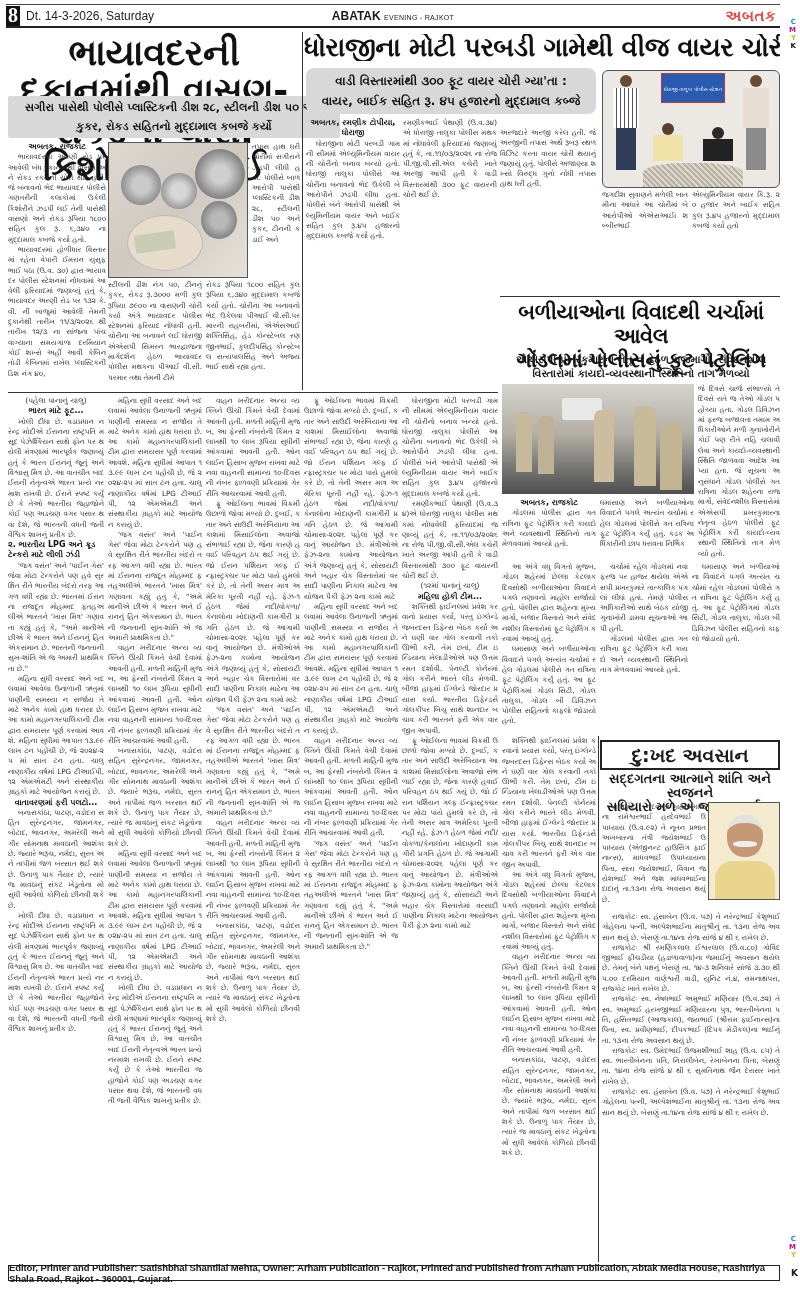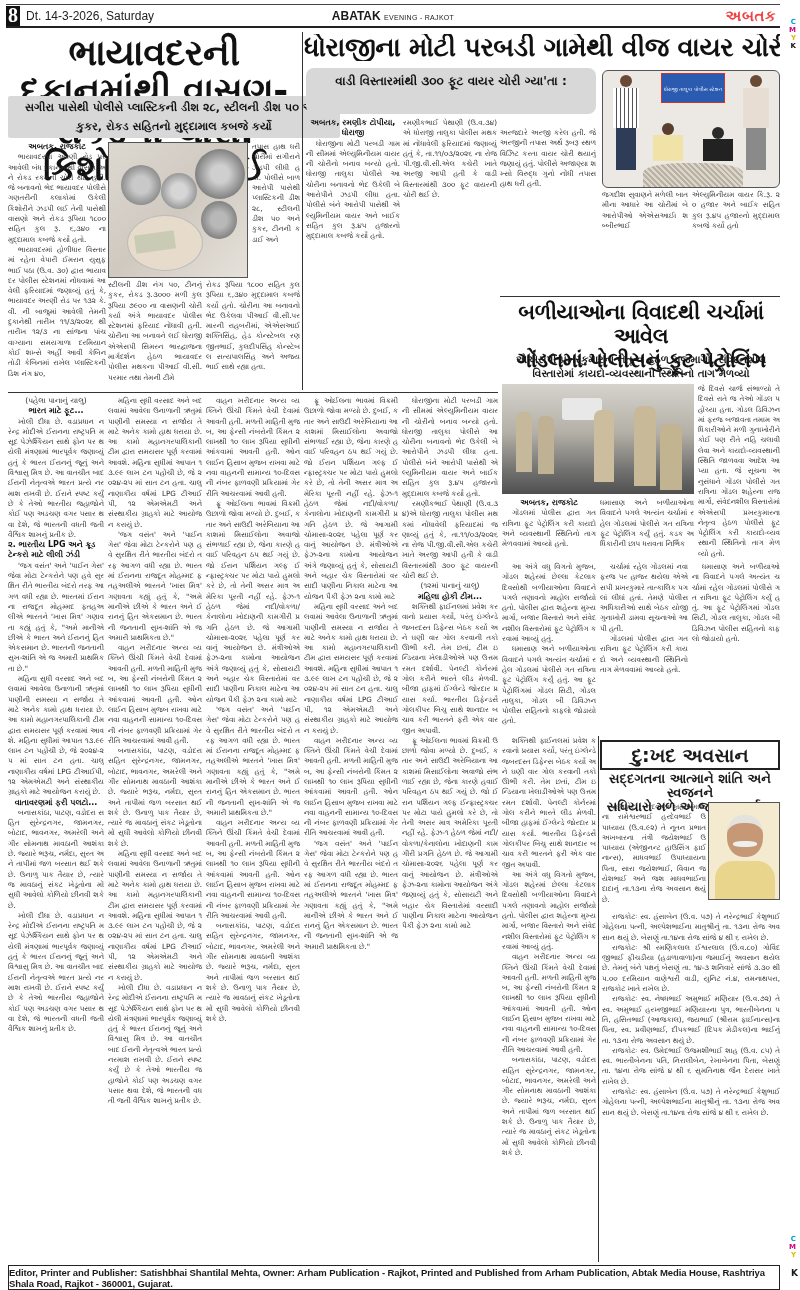--- a/index.html
+++ b/index.html
@@ -22,21 +22,21 @@
   .byline { font-weight: bold; font-size: 8px; color: #111; text-indent: 0 !important; }
   .subhead-in { font-weight: bold; font-size: 8px; text-align: center; text-indent: 0 !important; color: #111; }
   .cont { text-align: center; font-size: 7.5px; text-indent: 0 !important; }
 
   .gray-box { background: #d8d8d8; border-radius: 8px; text-align: center; font-weight: bold; color: #111; }
 
   .photo { position: absolute; border: 1px solid #555; overflow: hidden; }
   .vdiv { position: absolute; width: 1px; background: #333; }
   .hdiv { position: absolute; height: 1px; background: #333; }
 
-  .footer { position: absolute; left: 8px; top: 1265px; width: 772px; height: 25px; border: 1px solid #222; font-family: "Liberation Sans", sans-serif; font-size: 9.5px; font-weight: bold; display: flex; align-items: center; justify-content: center; letter-spacing: -0.1px; }
+  .footer { position: absolute; left: 8px; top: 1265px; width: 772px; height: 16px; border: 1px solid #222; font-family: "Liberation Sans", sans-serif; font-size: 9.5px; font-weight: bold; display: flex; align-items: center; justify-content: center; letter-spacing: -0.1px; }
   .footer-k { position: absolute; right: 2px; top: 1268px; font-size: 9px; font-weight: bold; }
 </style>
 </head>
 <body>
 
 <div class="masthead">
   <div class="page-num">8</div>
   <span class="date">Dt. 14-3-2026, Saturday</span>
   <span class="paper-name"><span>ABATAK</span> <small>EVENING - RAJKOT</small></span>
   <span class="logo">અબતક</span>
@@ -86,20 +86,21 @@
   </div>
 </div>
 
 <div class="vdiv" style="left:302px;top:32px;height:358px;"></div>
 
 <div>
   <div class="headline" style="position:absolute;left:304px;top:34px;width:476px;font-size:26px;white-space:nowrap;overflow:hidden;">ધોરાજીના મોટી પરબડી ગામેથી વીજ વાયર ચોરી જનાર બેલડી ઝબ્બે</div>
 
   <div class="gray-box" style="position:absolute;left:306px;top:68px;width:290px;height:46px;font-size:12px;line-height:20px;padding:3px 4px;">
     <div>વાડી વિસ્તારમાંથી ૩૦૦ ફૂટ વાયર ચોરી ગ્યા'તા :</div>
+    <div>વાયર, બાઈક સહિત રૂ. ૪૫ હજારનો મુદ્દામાલ કબ્જે</div>
   </div>
 
   <div class="col-text" style="position:absolute;left:306px;top:118px;width:94px;height:178px;">
     <p class="byline" style="text-align:center;">અબતક, રમણીક ટોપીયા, ધોરાજી</p>
     <p>ધોરાજીના મોટી પરબડી ગામની સીમમાં એલ્યુમિનીયમ વાયરની ચોરીનો બનાવ બન્યો હતો. ધોરાજી તાલુકા પોલીસે આ ચોરીના બનાવનો ભેદ ઉકેલી બે આરોપીને ઝડપી લીધા હતા. પોલીસે બંને આરોપી પાસેથી એલ્યુમિનીયમ વાયર અને બાઈક સહિત કુલ રૂ.૪૫ હજારનો મુદ્દામાલ કબજે કર્યો હતો.</p>
   </div>
   <div class="col-text" style="position:absolute;left:403px;top:118px;width:94px;height:178px;">
     <p style="text-indent:0;">રમણીકભાઈ પેથાણી (ઉ.વ.૩૪)એ ધોરાજી તાલુકા પોલીસ મથકમાં નોંધાવેલી ફરિયાદમાં જણાવ્યું હતું કે, તા.૧૧/૦૩/૨૦૨૬ ના રોજ પી.જી.વી.સી.એલ કચેરી ખાતે અરજી આપી હતી કે વાડી વિસ્તારમાંથી ૩૦૦ ફૂટ વાયરની ચોરી થઈ છે.</p>
   </div>
   <div class="col-text" style="position:absolute;left:500px;top:128px;width:96px;height:178px;">

